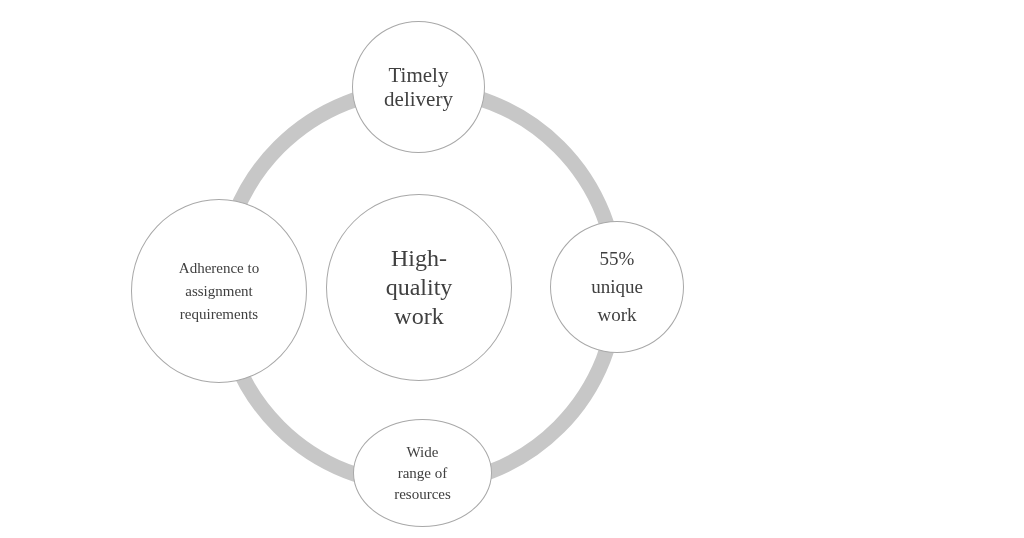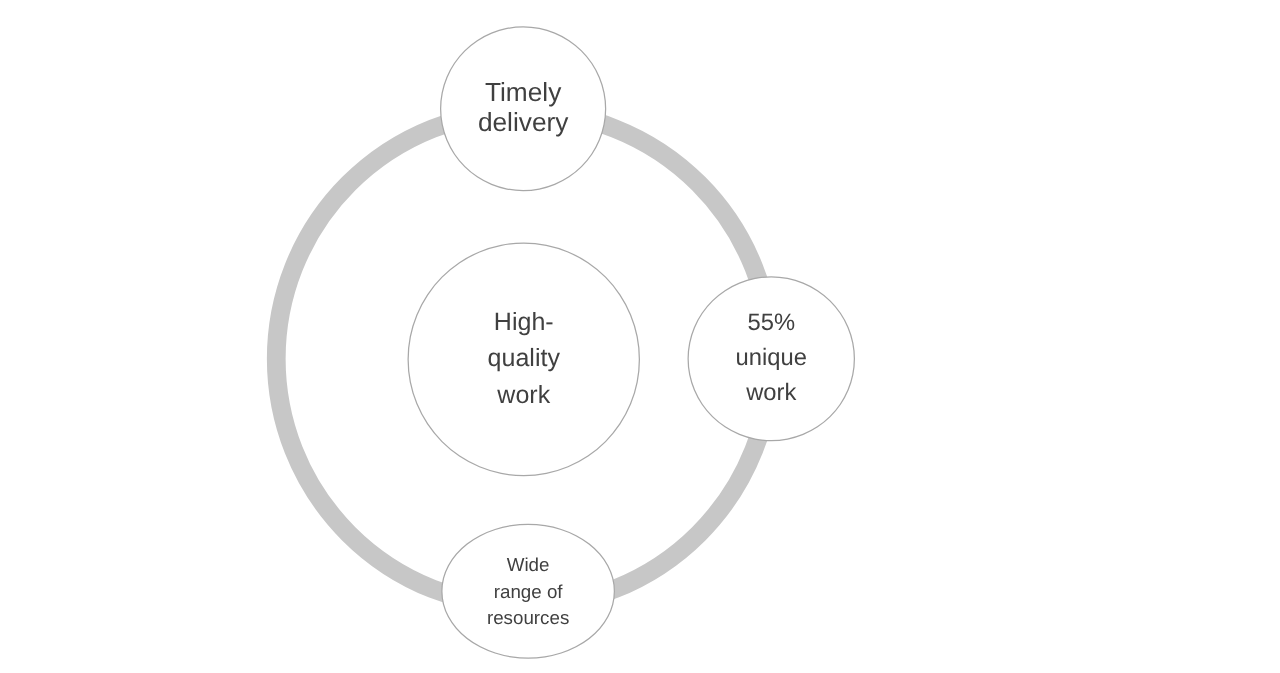--- a/index.html
+++ b/index.html
@@ -6,21 +6,21 @@
     margin: 0;
     padding: 0;
     background: #ffffff;
   }
   .canvas {
     position: relative;
     width: 1024px;
     height: 538px;
     background: #ffffff;
     overflow: hidden;
-    font-family: Liberation Sans, sans-serif;
+    font-family: Liberation Serif, serif;
   }
   .ring-svg {
     position: absolute;
     left: 0;
     top: 0;
     width: 1024px;
     height: 538px;
   }
   .node {
     position: absolute;
@@ -36,21 +36,21 @@
   }
   .label {
     white-space: pre-line;
     display: block;
   }
   .node-center {
     left: 326px;
     top: 194px;
     width: 186px;
     height: 187px;
-    font-size: 20px;
+    font-size: 24px;
     line-height: 29px;
   }
   .node-top {
     left: 352px;
     top: 21px;
     width: 133px;
     height: 132px;
     font-size: 21px;
     line-height: 24px;
   }
@@ -86,20 +86,25 @@
 
   <svg class="ring-svg" viewBox="0 0 1024 538" width="1024" height="538" aria-hidden="true">
     <circle cx="419" cy="287" r="198" fill="none" stroke="#c7c7c7" stroke-width="15"></circle>
   </svg>
 
   <div class="node node-top">
     <span class="label">Timely
 delivery</span>
   </div>
 
+  <div class="node node-left">
+    <span class="label">Adherence to
+assignment
+requirements</span>
+  </div>
 
   <div class="node node-right">
     <span class="label">55%
 unique
 work</span>
   </div>
 
   <div class="node node-bottom">
     <span class="label">Wide
 range of

